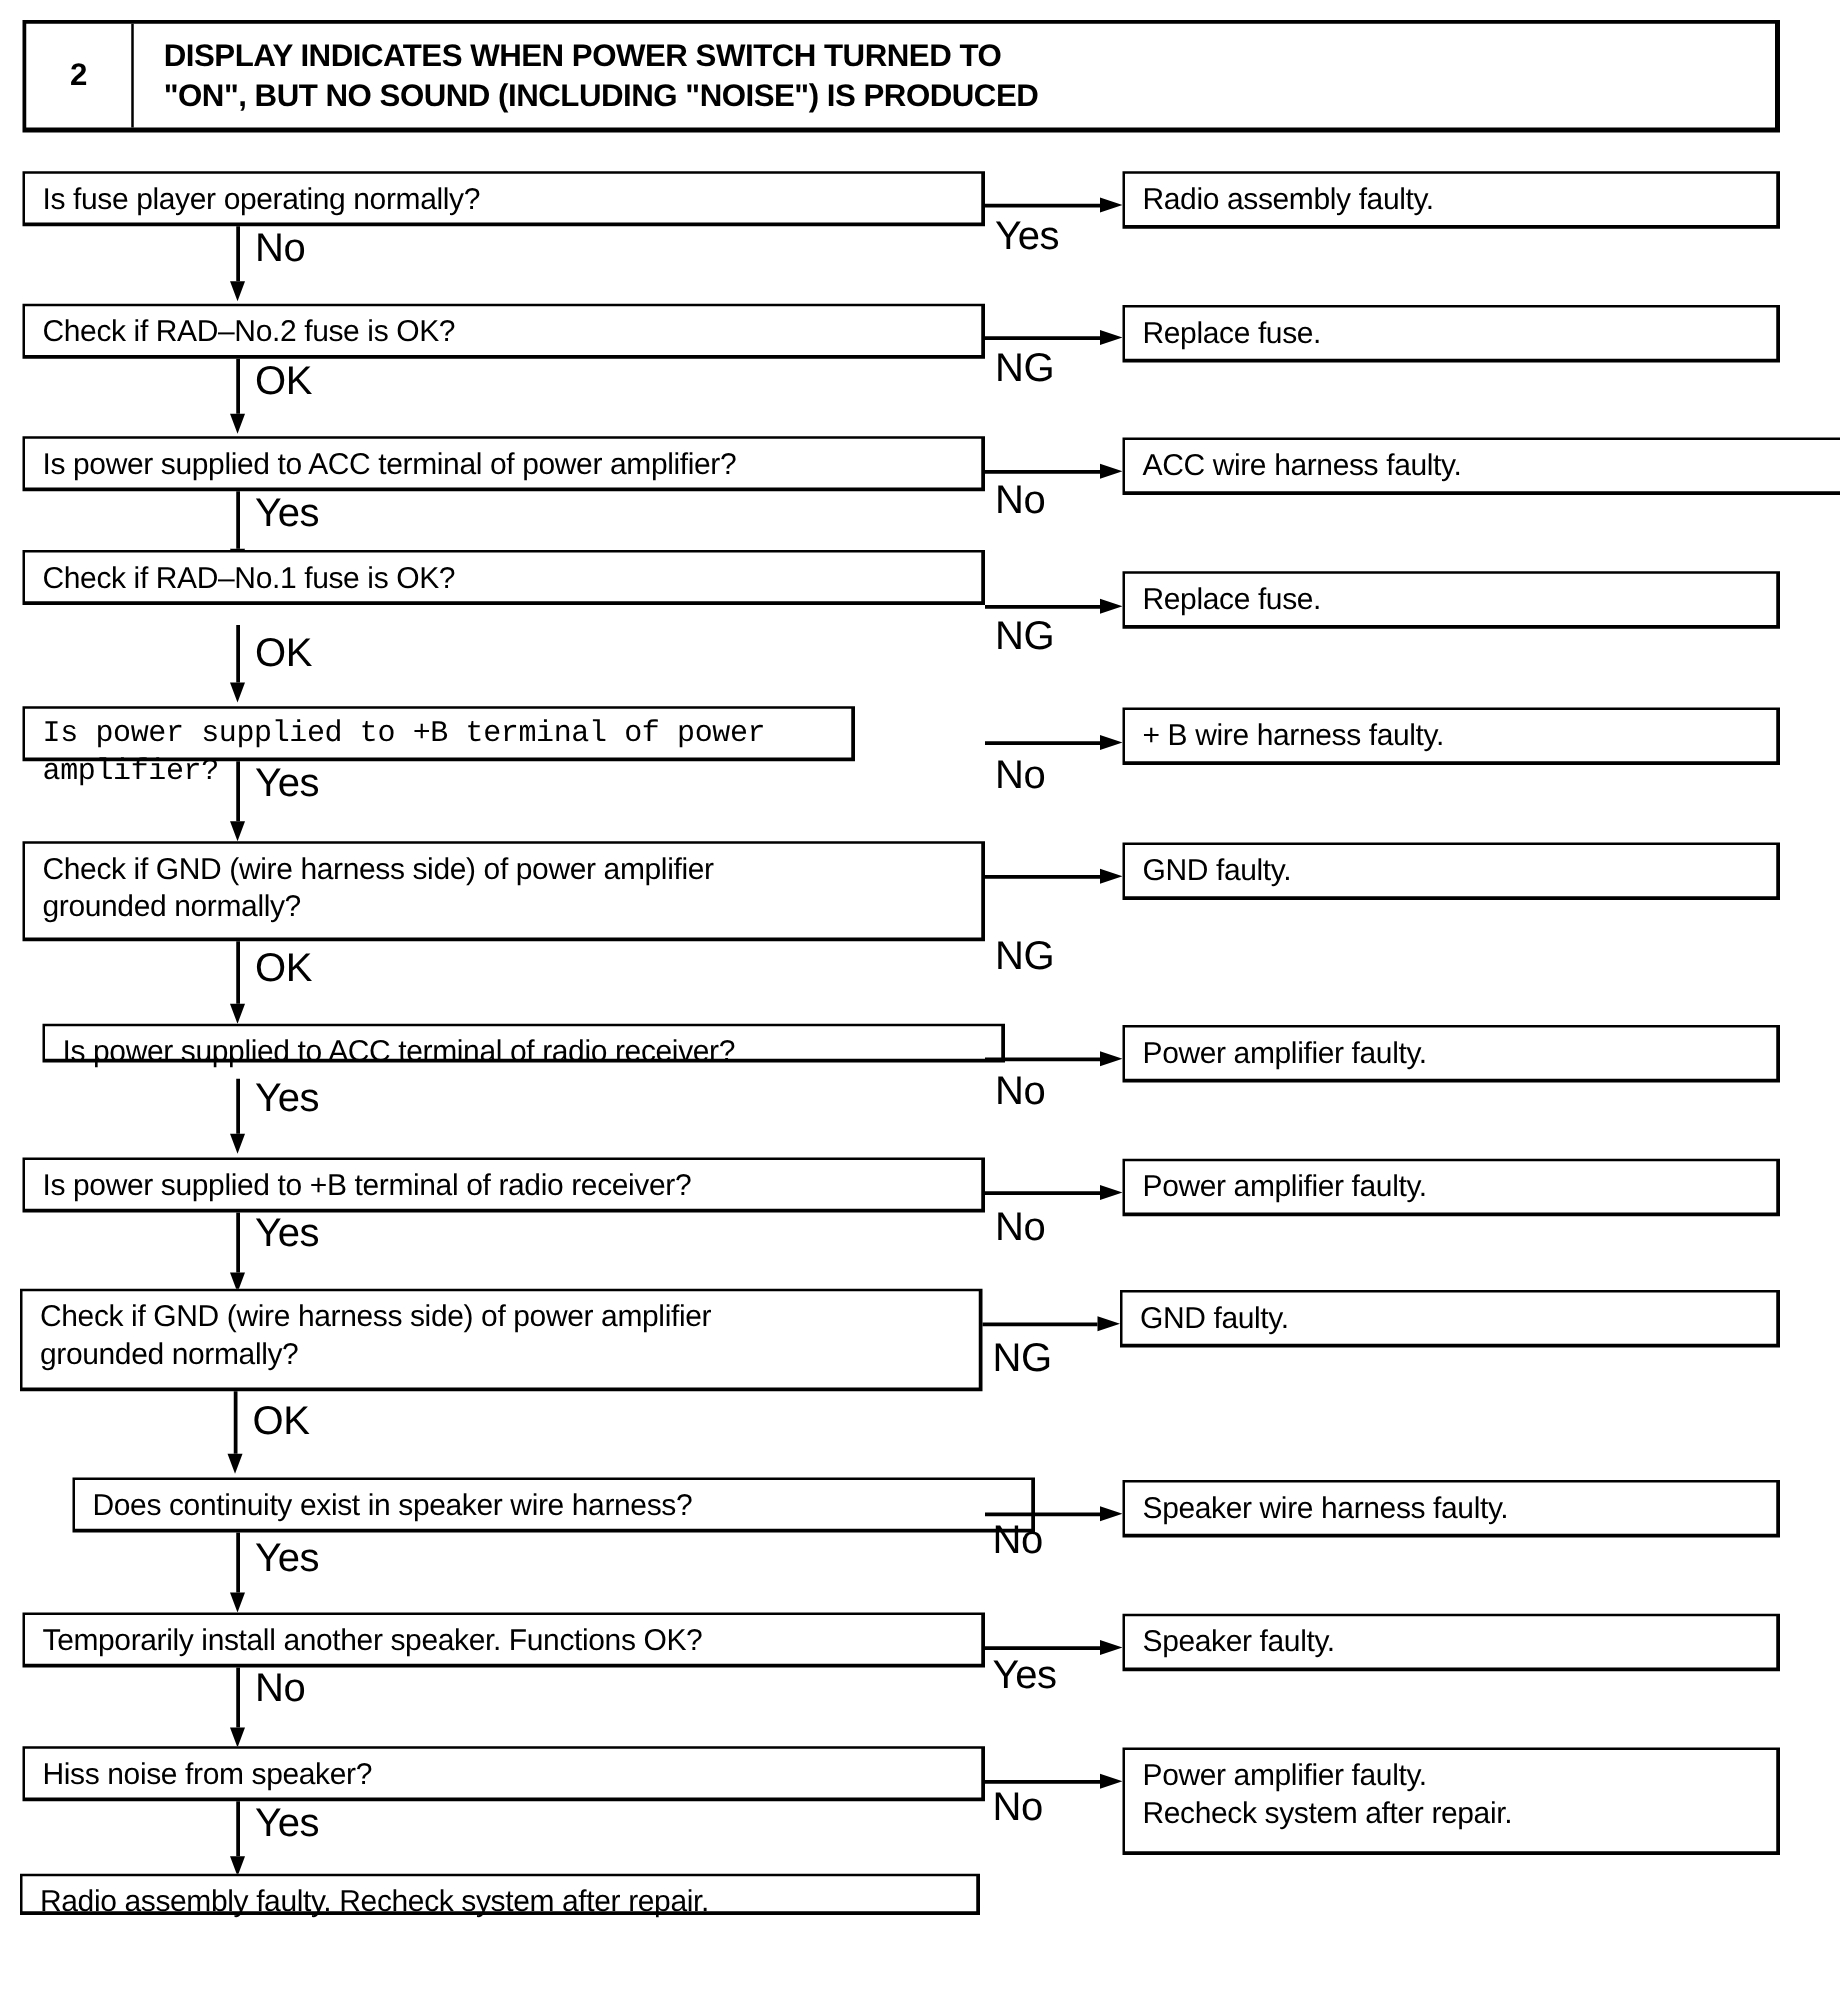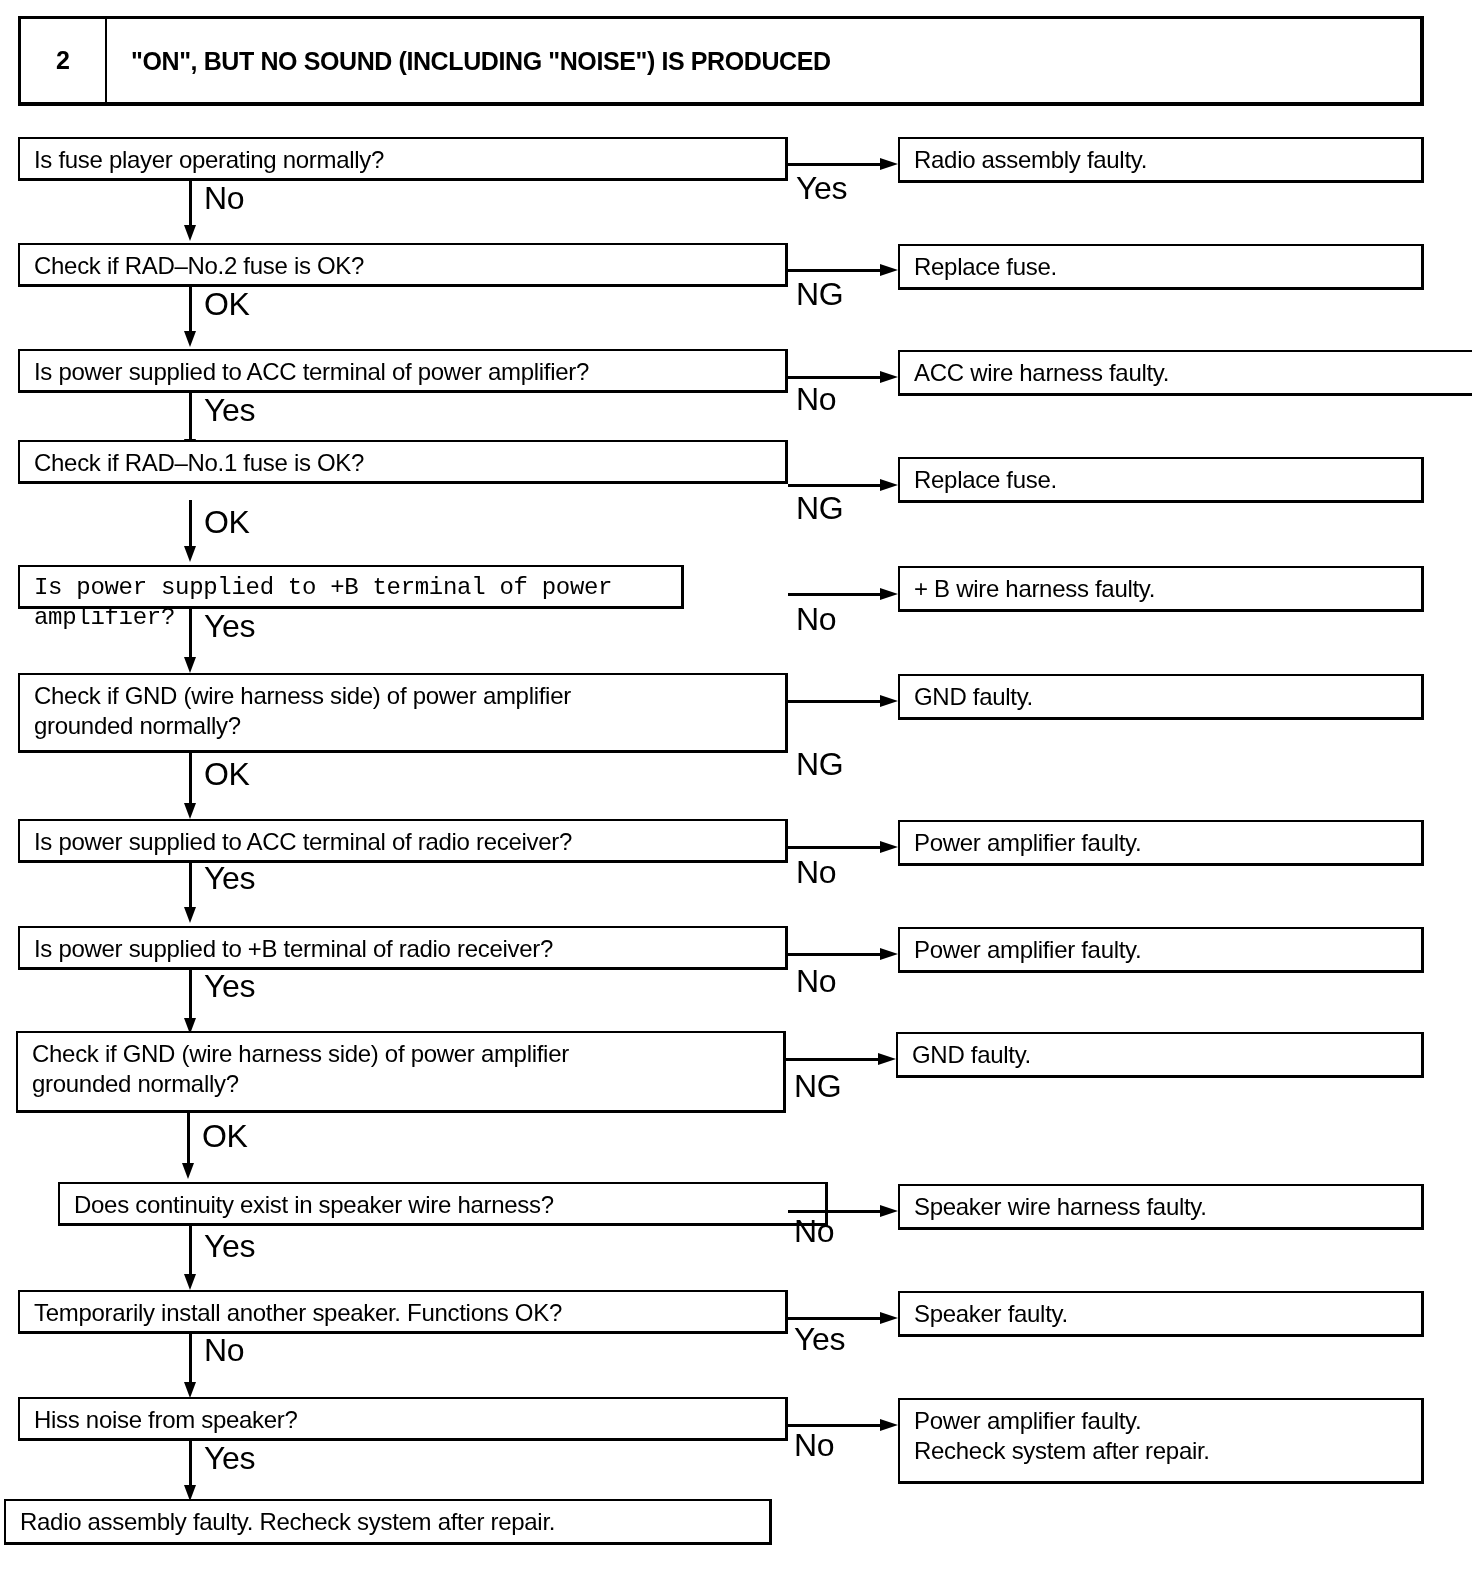--- a/index.html
+++ b/index.html
@@ -23,20 +23,21 @@
   .harrow { position: absolute; width: 0; height: 0; border-top: 6px solid transparent; border-bottom: 6px solid transparent;
             border-left: 18px solid #000; }
   .lbl { position: absolute; font-size: 32px; line-height: 28px; letter-spacing: -0.3px; }
 </style>
 </head>
 <body>
 
 <div class="hdr">
   <div class="hdr-num">2</div>
   <div class="hdr-desc">
+    <span>DISPLAY INDICATES WHEN POWER SWITCH TURNED TO</span>
     <span>"ON", BUT NO SOUND (INCLUDING "NOISE") IS PRODUCED</span>
   </div>
 </div>
 
 <div class="box" style="left:18px;top:137px;width:770px;height:44px;">Is fuse player operating normally?</div>
 <div class="hline" style="left:788px;top:163px;width:92px;"></div>
 <div class="harrow" style="left:880px;top:158px;"></div>
 <div class="lbl" style="left:796px;top:174px;">Yes</div>
 <div class="box" style="left:898px;top:137px;width:526px;height:46px;">Radio assembly faulty.</div>
 <div class="vline" style="left:189px;top:181px;height:44px;"></div>
@@ -82,21 +83,21 @@
 <div class="box" style="left:18px;top:673px;width:770px;height:80px;">Check if GND (wire harness side) of power amplifier
 grounded normally?</div>
 <div class="hline" style="left:788px;top:700px;width:92px;"></div>
 <div class="harrow" style="left:880px;top:695px;"></div>
 <div class="lbl" style="left:796px;top:750px;">NG</div>
 <div class="box" style="left:898px;top:674px;width:526px;height:46px;">GND faulty.</div>
 <div class="vline" style="left:189px;top:753px;height:50px;"></div>
 <div class="varrow" style="left:184px;top:803px;"></div>
 <div class="lbl" style="left:204px;top:760px;">OK</div>
 
-<div class="box" style="left:18px;top:819px;width:770px;height:44px;">Is power supplied to ACC terminal of radio receiver?</div>
+<div class="box" style="left:34px;top:819px;width:770px;height:31px;">Is power supplied to ACC terminal of radio receiver?</div>
 <div class="hline" style="left:788px;top:846px;width:92px;"></div>
 <div class="harrow" style="left:880px;top:841px;"></div>
 <div class="lbl" style="left:796px;top:858px;">No</div>
 <div class="box" style="left:898px;top:820px;width:526px;height:46px;">Power amplifier faulty.</div>
 <div class="vline" style="left:189px;top:863px;height:44px;"></div>
 <div class="varrow" style="left:184px;top:907px;"></div>
 <div class="lbl" style="left:204px;top:864px;">Yes</div>
 
 <div class="box" style="left:18px;top:926px;width:770px;height:44px;">Is power supplied to +B terminal of radio receiver?</div>
 <div class="hline" style="left:788px;top:953px;width:92px;"></div>
@@ -138,13 +139,13 @@
 <div class="box" style="left:18px;top:1397px;width:770px;height:44px;">Hiss noise from speaker?</div>
 <div class="hline" style="left:788px;top:1424px;width:92px;"></div>
 <div class="harrow" style="left:880px;top:1419px;"></div>
 <div class="lbl" style="left:794px;top:1431px;">No</div>
 <div class="box" style="left:898px;top:1398px;width:526px;height:86px;">Power amplifier faulty.
 Recheck system after repair.</div>
 <div class="vline" style="left:189px;top:1441px;height:44px;"></div>
 <div class="varrow" style="left:184px;top:1485px;"></div>
 <div class="lbl" style="left:204px;top:1444px;">Yes</div>
 
-<div class="box" style="left:4px;top:1499px;width:768px;height:46px;">Radio assembly faulty. Recheck system after repair.</div>
+<div class="box" style="left:16px;top:1499px;width:768px;height:33px;">Radio assembly faulty. Recheck system after repair.</div>
 
 </body></html>

